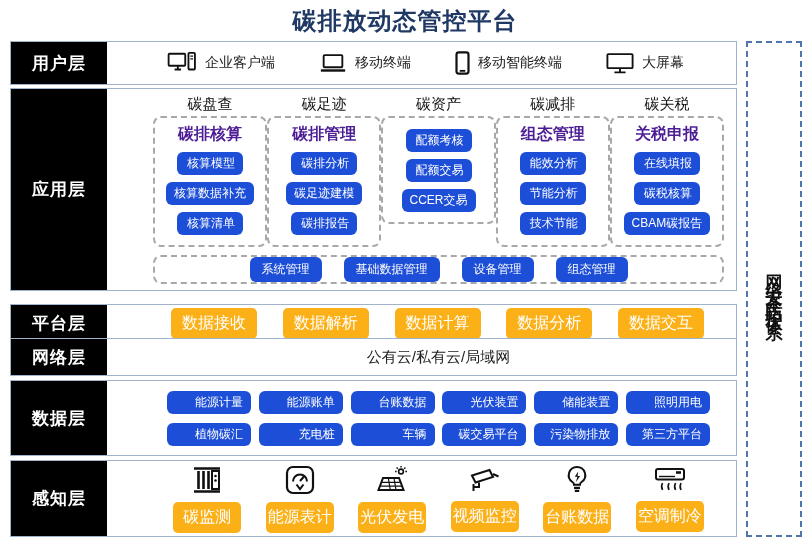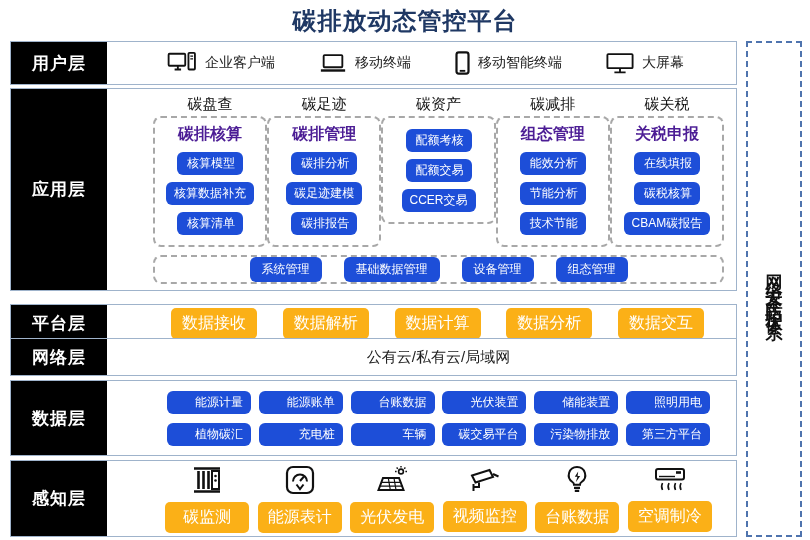--- a/index.html
+++ b/index.html
@@ -63,21 +63,21 @@
   .data-content {
     display:grid; grid-template-columns:repeat(6,1fr); row-gap:9px;
     padding:0 22px; align-content:center; justify-items:center; height:100%; box-sizing:border-box;
   }
   .data-content .pill { margin:0; min-width:84px; }
 
   
   .sensing-content { display:grid; grid-template-columns:repeat(6,1fr); padding:0 20px; height:100%; box-sizing:border-box; }
   .sense-item { display:flex; flex-direction:column; align-items:center; justify-content:center; gap:7px; }
   .sense-item svg { display:block; }
-  .sense-item .pill-orange { width:84px; }
+  .sense-item .pill-orange { width:68px; }
 
   
   .side-bar {
     position:absolute; left:746px; top:41px; width:56px; height:496px; box-sizing:border-box;
     border:2px dashed #4F74AE; background:#fff; display:flex; align-items:center; justify-content:center;
   }
   .side-text {
     writing-mode:vertical-rl; text-orientation:upright;
     font-size:17px; font-weight:bold; color:#101010; letter-spacing:7px;
   }

